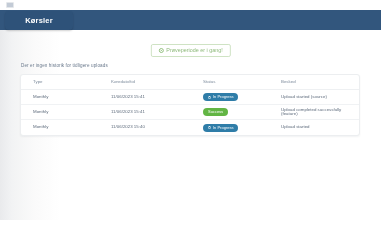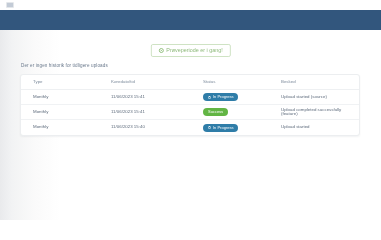--- a/index.html
+++ b/index.html
@@ -206,20 +206,23 @@
 <body>
 
 <div id="page">
 
   <div class="top-strip">
     <div class="logo-tile"></div>
   </div>
 
   <div class="header-bar"></div>
 
+  <div class="header-tab">
+    <span class="tab-label">Kørsler</span>
+  </div>
 
   <div class="content">
 
     <div class="trial-banner">
       <span class="banner-icon"></span>
       <span class="banner-text">Prøveperiode er i gang!</span>
     </div>
 
     <div class="section-note">Der er ingen historik for tidligere uploads</div>
 

